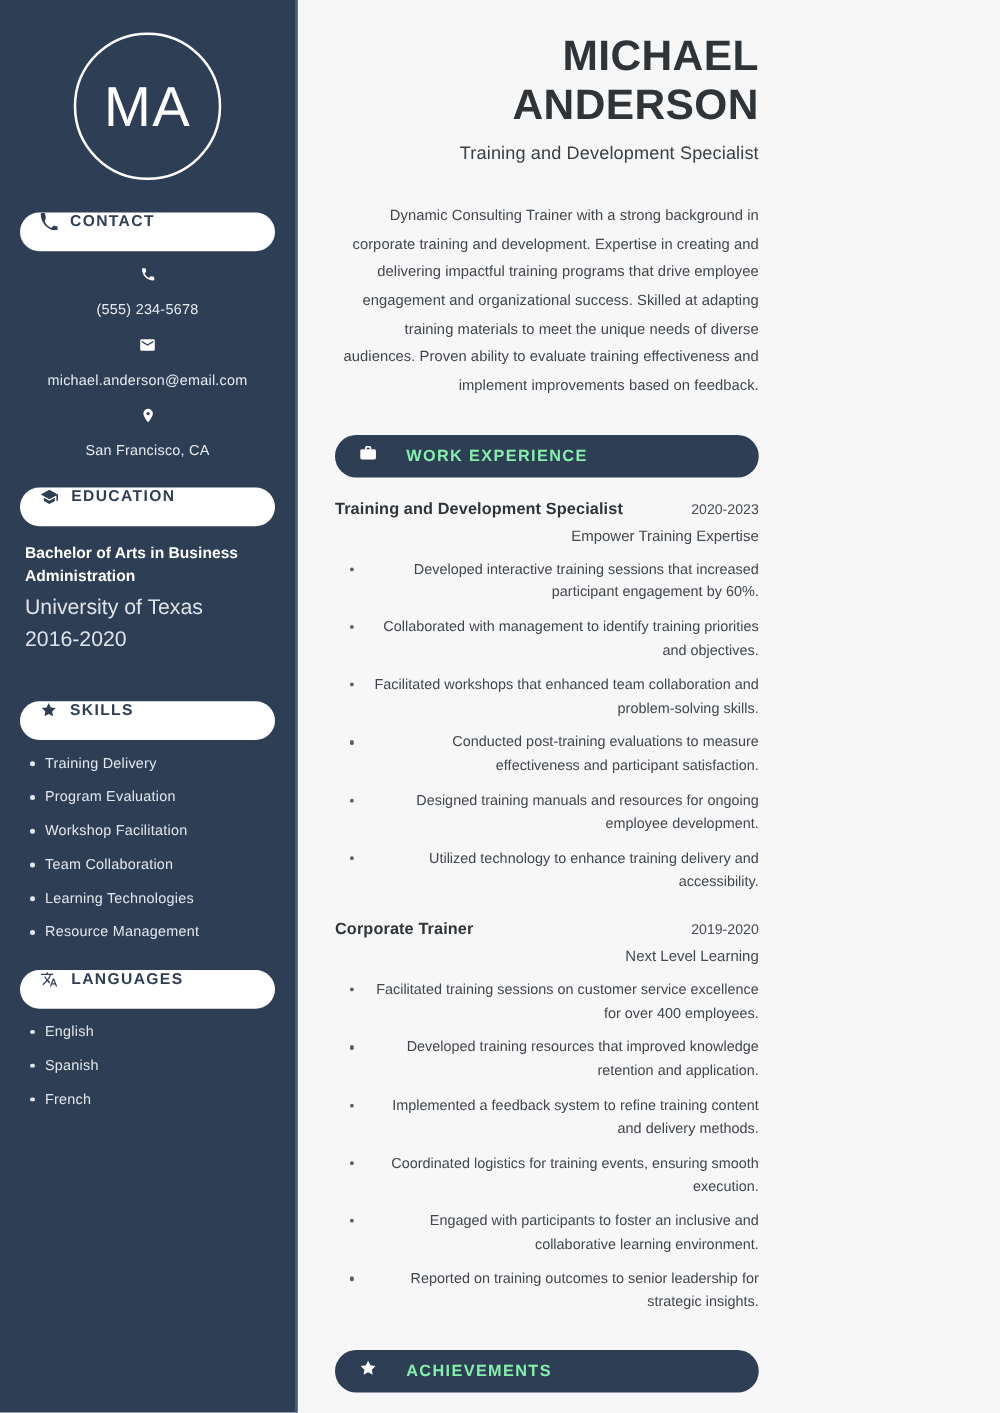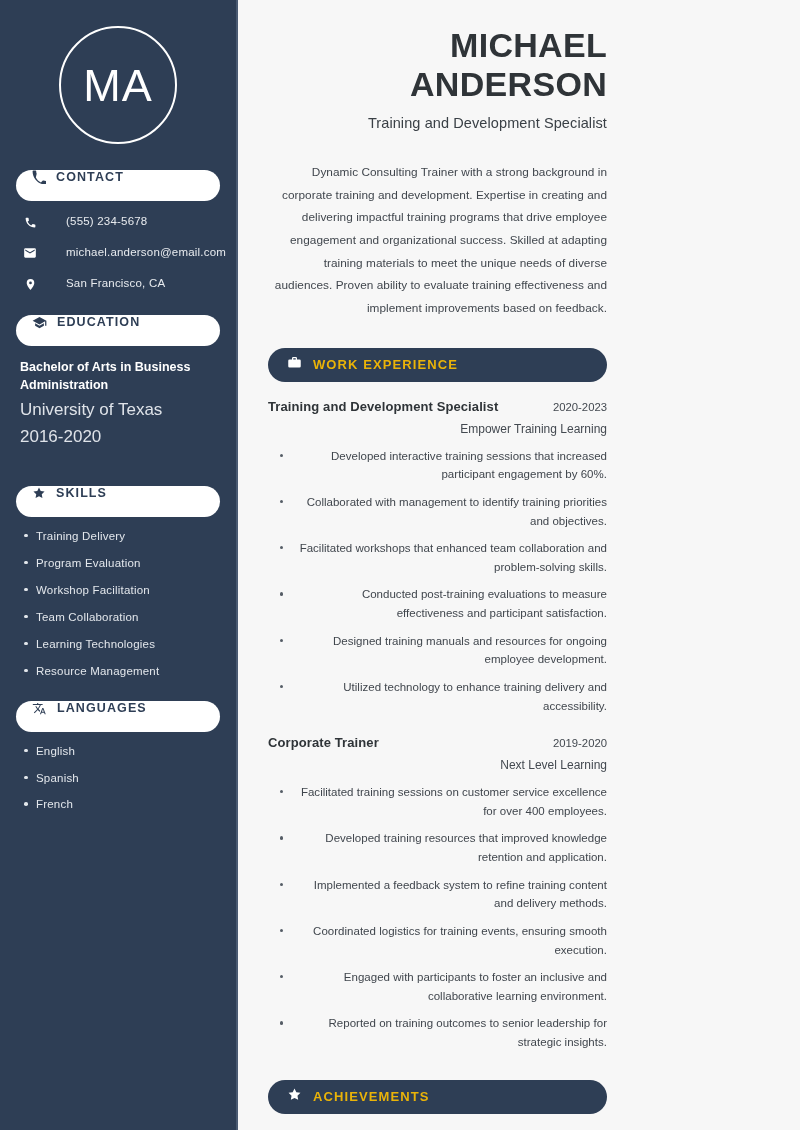--- a/index.html
+++ b/index.html
@@ -77,24 +77,25 @@
     text-transform: uppercase;
   }
 
   .pill svg { display: block; }
 
   .contact-list { margin-bottom: 22px; }
 
   .contact-row {
     display: flex;
     align-items: center;
-    gap: 28px;
+    gap: 16px;
     padding: 0 6px;
     margin-bottom: 13px;
     min-height: 18px;
+    flex-direction: column;
   }
 
   .contact-row .ctext {
     font-size: 11.5px;
     color: #e8ebef;
     letter-spacing: 0.2px;
     line-height: 1.2;
   }
 
   .contact-icon {
@@ -175,27 +176,27 @@
     font-size: 11.8px;
     color: #40464d;
     line-height: 1.92;
     margin-top: 30px;
     margin-bottom: 22px;
     letter-spacing: 0.05px;
   }
 
   .sec-bar {
     background: #2e3e55;
-    color: #eab308;
+    color: #86efac;
     border-radius: 20px;
     height: 34px;
     display: flex;
     align-items: center;
     padding: 0 19px;
-    gap: 11px;
+    gap: 23px;
     margin-bottom: 17px;
     margin-top: 28px;
   }
 
   .sec-bar .sec-label {
     font-size: 13px;
     font-weight: bold;
     letter-spacing: 1.1px;
     text-transform: uppercase;
   }
@@ -372,21 +373,21 @@
           </svg>
       </span>
       <span class="sec-label">WORK EXPERIENCE</span>
     </div>
 
     <div class="exp-item">
       <div class="exp-head">
         <span class="exp-role">Training and Development Specialist</span>
         <span class="exp-dates">2020-2023</span>
       </div>
-      <div class="exp-company">Empower Training Learning</div>
+      <div class="exp-company">Empower Training Expertise</div>
       <ul class="main-list">
         <li>Developed interactive training sessions that increased participant engagement by 60%.</li>
         <li>Collaborated with management to identify training priorities and objectives.</li>
         <li>Facilitated workshops that enhanced team collaboration and problem-solving skills.</li>
         <li>Conducted post-training evaluations to measure effectiveness and participant satisfaction.</li>
         <li>Designed training manuals and resources for ongoing employee development.</li>
         <li>Utilized technology to enhance training delivery and accessibility.</li>
       </ul>
     </div>
 

